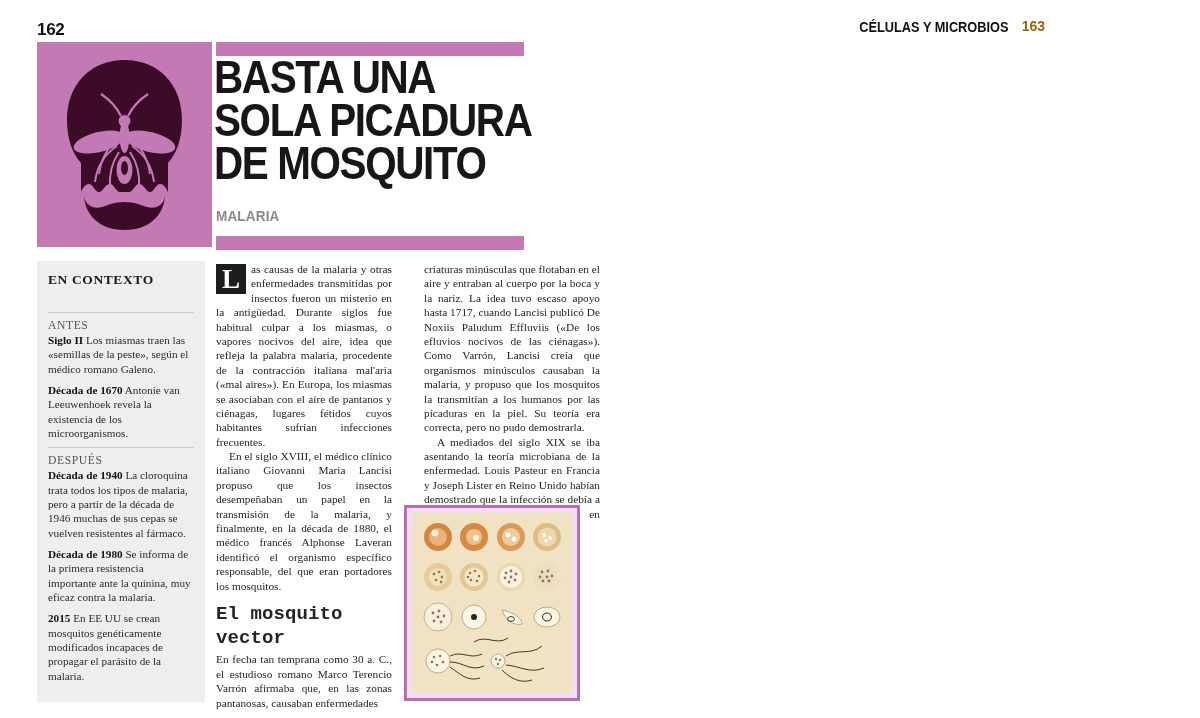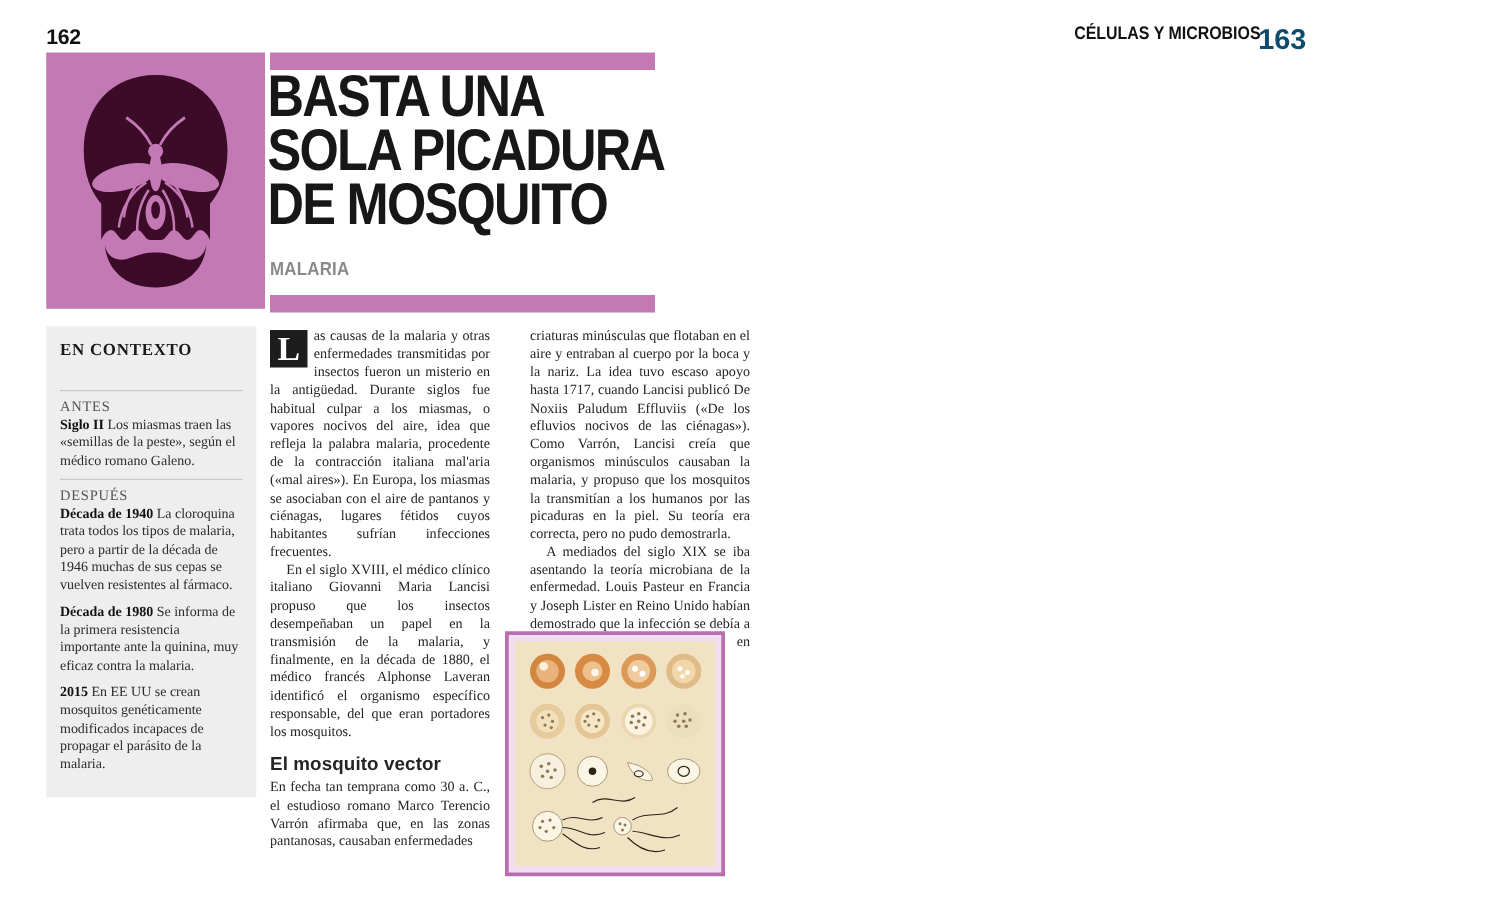--- a/index.html
+++ b/index.html
@@ -93,22 +93,22 @@
   .col {
     position: absolute;
     font-size: 11.3px;
     line-height: 1.275;
     text-align: justify;
     color: #242424;
   }
   .col p { margin: 0 0 0 0; text-indent: 13px; }
   .col p.first { text-indent: 0; }
   .col h3 {
-    font-family: Liberation Sans, sans-serif;
-    font-weight: bold; font-size: 15px; margin: 9px 0 2px 0;
+    font-family: Liberation Mono, monospace;
+    font-weight: bold; font-size: 19px; margin: 9px 0 2px 0;
     text-align: left; letter-spacing: 0.1px;
   }
   .colL1 { left: 216px; top: 262px; width: 176px; }
   .colL2 { left: 424px; top: 262px; width: 176px; }
 
   .dropcap {
     float: left;
     width: 30px; height: 30px;
     background: #1d1d1d;
     color: #fff;
@@ -147,21 +147,21 @@
     font-family: "Liberation Sans", sans-serif;
     font-weight: bold; font-size: 14.5px; letter-spacing: 0px;
     color: #111;
     transform: scaleX(0.88);
     transform-origin: right top;
     white-space: nowrap;
   }
   .folio-right {
     position: absolute; right: 155px; top: 18px;
     font-family: "Liberation Sans", sans-serif;
-    font-weight: bold; font-size: 23px; color: #0c4a6e;
+    font-weight: bold; font-size: 14px; color: #a16207;
   }
 </style>
 </head>
 <body>
 
 <div class="spread">
 
   <div class="page page-left">
 
     <div class="folio-left">162</div>
@@ -194,20 +194,21 @@
       <div>DE MOSQUITO</div>
     </div>
     <div class="subhead">MALARIA</div>
     <div class="title-bar-bottom"></div>
 
     <div class="context-box">
       <div class="context-title">EN CONTEXTO</div>
       <div class="ctx-rule"></div>
       <div class="ctx-head">ANTES</div>
       <div class="ctx-entry"><b>Siglo II</b><span> Los miasmas traen las «semillas de la peste», según el médico romano Galeno.</span></div>
+      <div class="ctx-entry"><b>Década de 1670</b><span> Antonie van Leeuwenhoek revela la existencia de los microorganismos.</span></div>
       <div class="ctx-rule"></div>
       <div class="ctx-head">DESPUÉS</div>
       <div class="ctx-entry"><b>Década de 1940</b><span> La cloroquina trata todos los tipos de malaria, pero a partir de la década de 1946 muchas de sus cepas se vuelven resistentes al fármaco.</span></div>
       <div class="ctx-entry"><b>Década de 1980</b><span> Se informa de la primera resistencia importante ante la quinina, muy eficaz contra la malaria.</span></div>
       <div class="ctx-entry"><b>2015</b><span> En EE UU se crean mosquitos genéticamente modificados incapaces de propagar el parásito de la malaria.</span></div>
     </div>
 
     <div class="col colL1">
       <p class="first"><span class="dropcap">L</span><span>as causas de la malaria y otras enfermedades transmitidas por insectos fueron un misterio en la antigüedad. Durante siglos fue habitual culpar a los miasmas, o vapores nocivos del aire, idea que refleja la palabra malaria, procedente de la contracción italiana mal'aria («mal aires»). En Europa, los miasmas se asociaban con el aire de pantanos y ciénagas, lugares fétidos cuyos habitantes sufrían infecciones frecuentes.</span></p>
       <p>En el siglo XVIII, el médico clínico italiano Giovanni Maria Lancisi propuso que los insectos desempeñaban un papel en la transmisión de la malaria, y finalmente, en la década de 1880, el médico francés Alphonse Laveran identificó el organismo específico responsable, del que eran portadores los mosquitos.</p>

